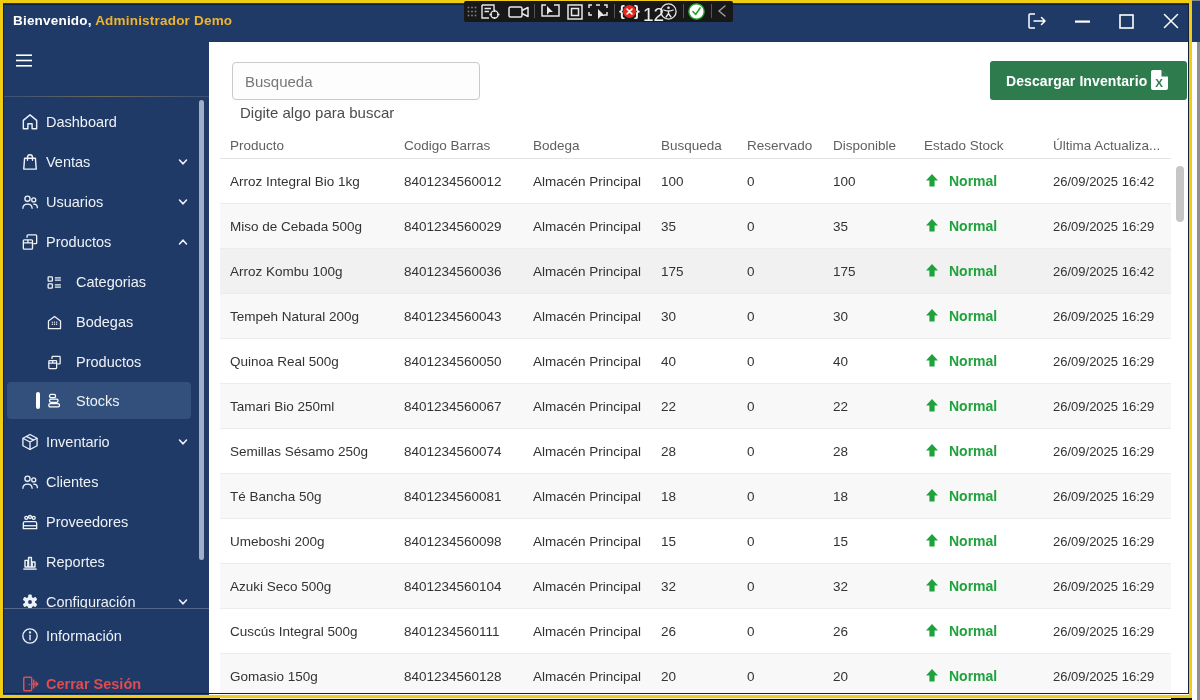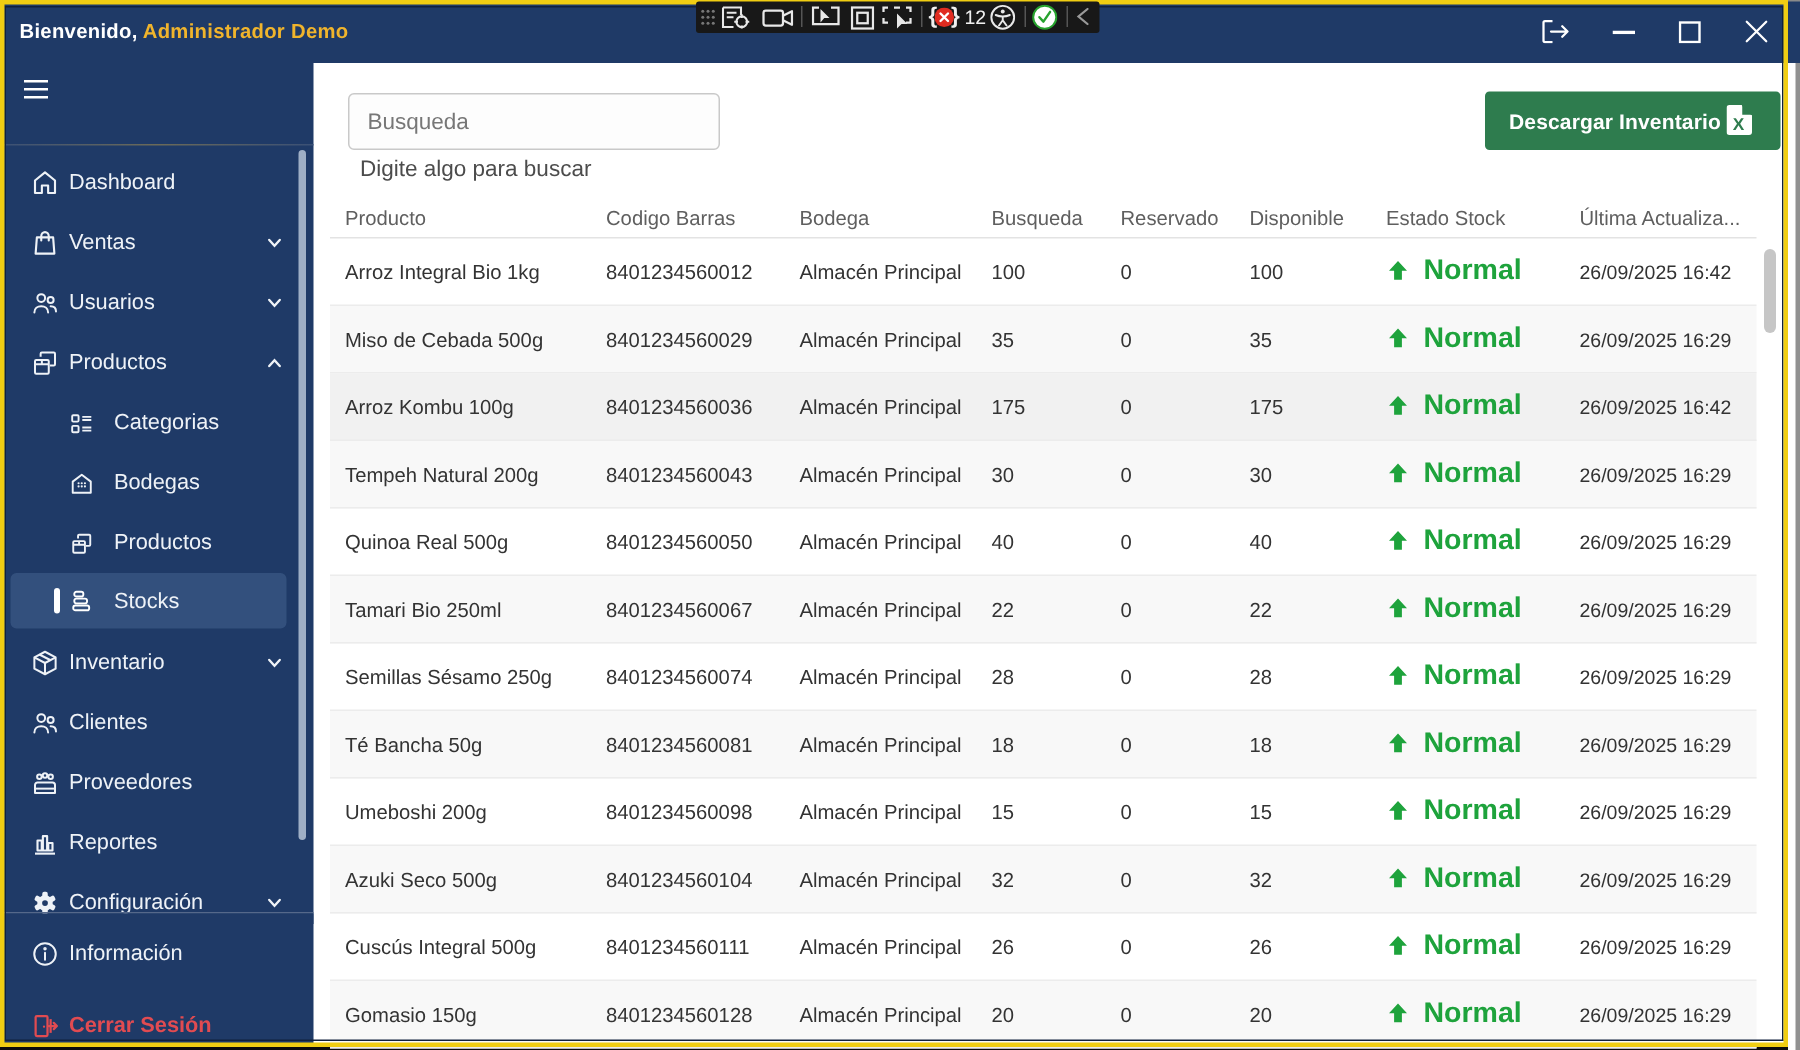--- a/index.html
+++ b/index.html
@@ -62,21 +62,21 @@
   #dlbtn svg { position:absolute; right:19px; top:9px; }
 
   
   #tbl { left:220px; top:132px; width:951px; }
   .hrow { height:27px; display:flex; color:#5f5f5f; font-size:13.5px; border-bottom:1px solid #e3e3e3; }
   .hrow > div, .drow > div { padding-left:10px; display:flex; align-items:center; overflow:hidden; white-space:nowrap; }
   .c1{width:174px;} .c2{width:129px;} .c3{width:128px;} .c4{width:86px;} .c5{width:86px;} .c6{width:91px;} .c7{width:129px;} .c8{width:128px;}
   .drow { height:45px; display:flex; color:#333; font-size:13.5px; border-bottom:1px solid #ececec; }
   .drow.alt { background:#f8f8f8;justify-content:space-between; }
   .drow.hov { background:#f1f1f1; }
-  .normal { color:#1ea33c; font-weight:700; font-size:19px; }
+  .normal { color:#1ea33c; font-weight:700; font-size:14px; }
   .normal svg { margin-right:9px; }
   .drow .c8 { font-size:13px; }
   #mainscroll { left:1176px; top:166px; width:8px; height:56px; background:#c6c6c6; border-radius:4px; }
 </style>
 </head>
 <body>
   <div class="abs" id="titlebar"></div>
   <div class="abs" id="sidebar"></div>
   <div class="abs" id="topgray"></div>
   <div class="abs" id="rightwhite"></div>
@@ -121,21 +121,21 @@
       <path d="M1 4 V1 H4 M8 1 H12 M16 1 H19 V4 M19 8 V11 H16 M1 8 V11 H4"></path>
       <path d="M10 5 L17 12 H13 L10 15 Z" fill="#e8e8e8" stroke="none"></path>
     </svg>
     <div class="abs" style="left:150px;top:3px;width:1px;height:14px;background:#555;"></div>
     <div class="abs" style="left:155px;top:1px; color:#f0f0f0; font-size:15px; font-weight:700;">{</div>
     <div class="abs" style="left:170px;top:1px; color:#f0f0f0; font-size:15px; font-weight:700;">}</div>
     <svg class="abs" style="left:159px;top:3.5px;" width="13" height="13" viewBox="0 0 13 13">
       <circle cx="6.5" cy="6.5" r="6.5" fill="#e02b20"></circle>
       <path d="M4 4 L9 9 M9 4 L4 9" stroke="#fff" stroke-width="1.6" stroke-linecap="round"></path>
     </svg>
-    <div class="abs" style="left:179px;top:2.5px; color:#f0f0f0; font-size:13px;">12</div>
+    <div class="abs" style="left:179px;top:2.5px; color:#f0f0f0; font-size:19px;">12</div>
     <svg class="abs" style="left:196px;top:2px;" width="17" height="17" viewBox="0 0 17 17" fill="none" stroke="#e8e8e8" stroke-width="1.3">
       <circle cx="8.5" cy="8.5" r="7.6"></circle>
       <circle cx="8.5" cy="4.7" r="1.3" fill="#e8e8e8" stroke="none"></circle>
       <path d="M3.8 7 C5.5 7.8 7 8 8.5 8 C10 8 11.5 7.8 13.2 7 M8.5 8 V10.5 M8.5 10.5 L6 14 M8.5 10.5 L11 14" stroke-linecap="round"></path>
     </svg>
     <div class="abs" style="left:219px;top:3px;width:1px;height:14px;background:#555;"></div>
     <svg class="abs" style="left:224px;top:2px;" width="17" height="17" viewBox="0 0 19 19">
       <circle cx="9.5" cy="9.5" r="8.6" fill="#fff"></circle>
       <circle cx="9.5" cy="9.5" r="8.6" fill="none" stroke="#27a22e" stroke-width="1.5"></circle>
       <path d="M5.5 9.5 L8.5 12.8 L13.5 5.5" fill="none" stroke="#27a22e" stroke-width="1.8" stroke-linecap="round" stroke-linejoin="round"></path>

